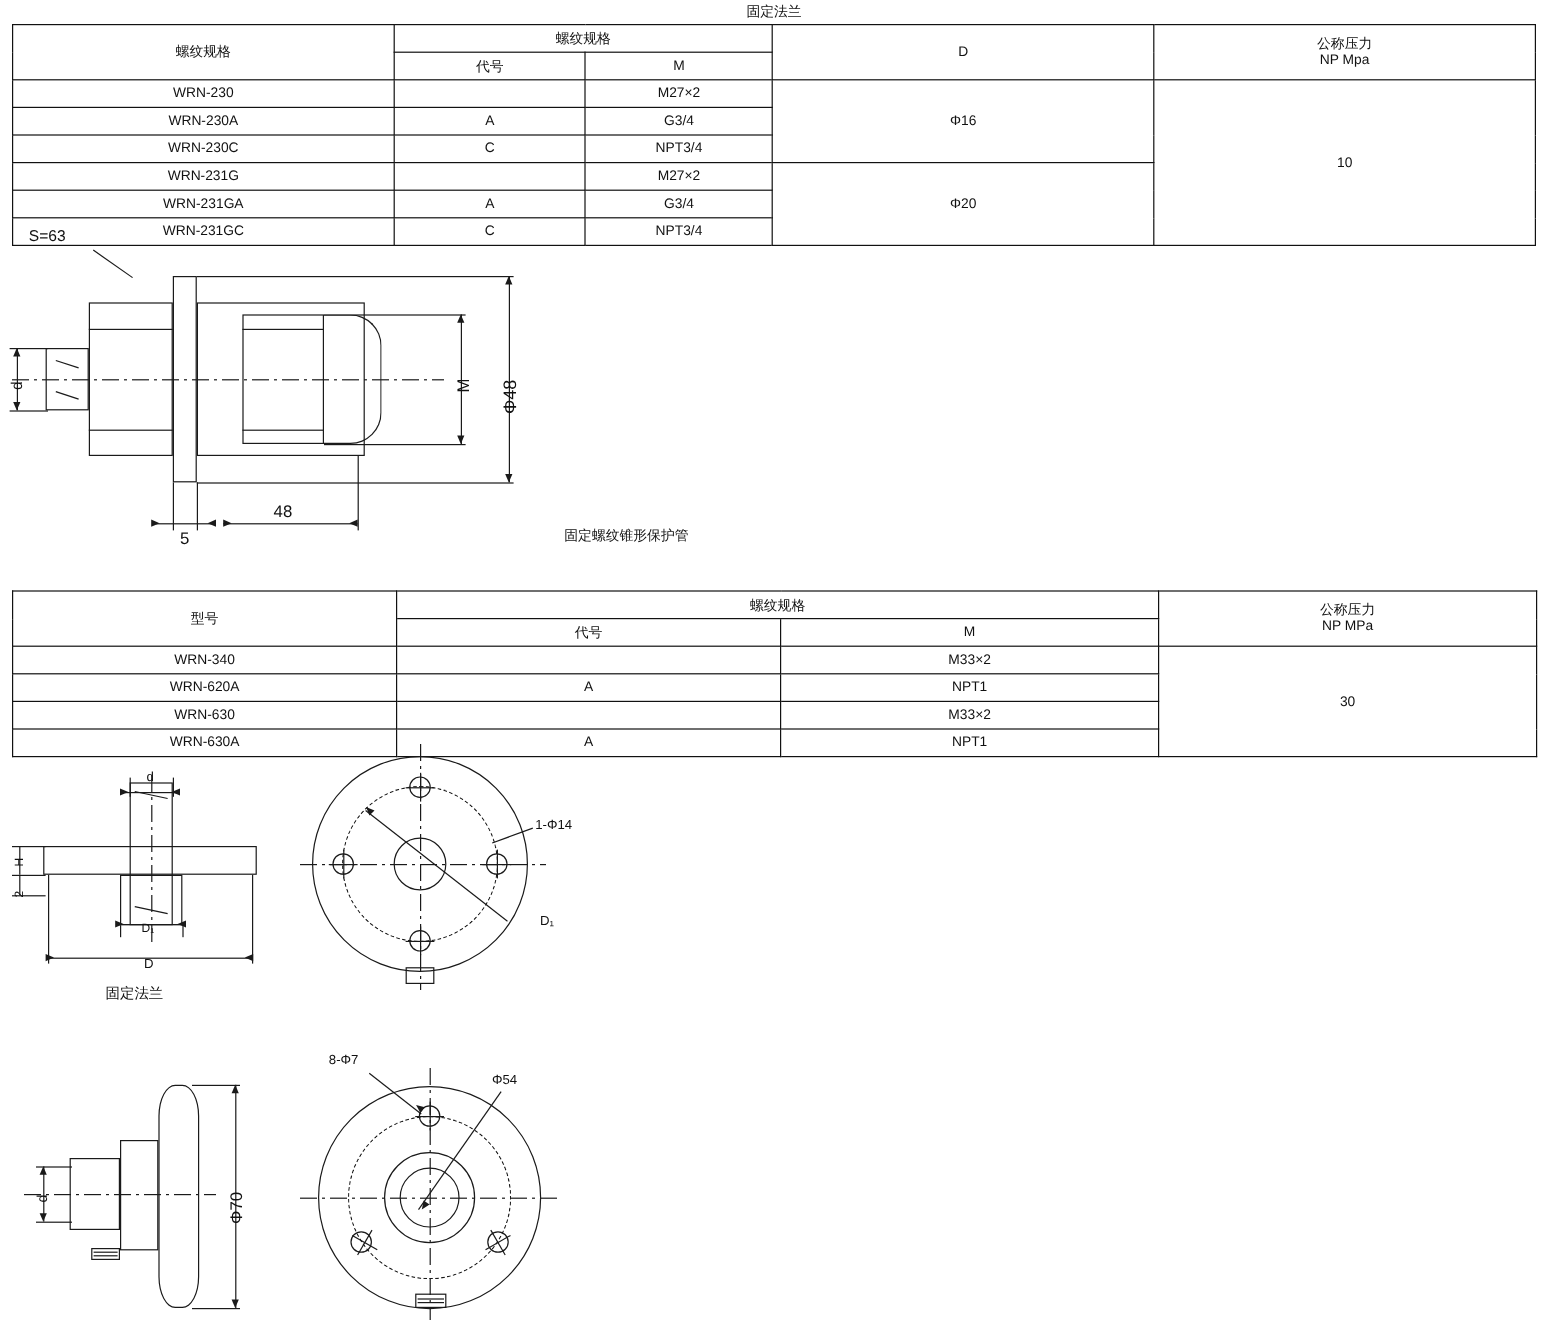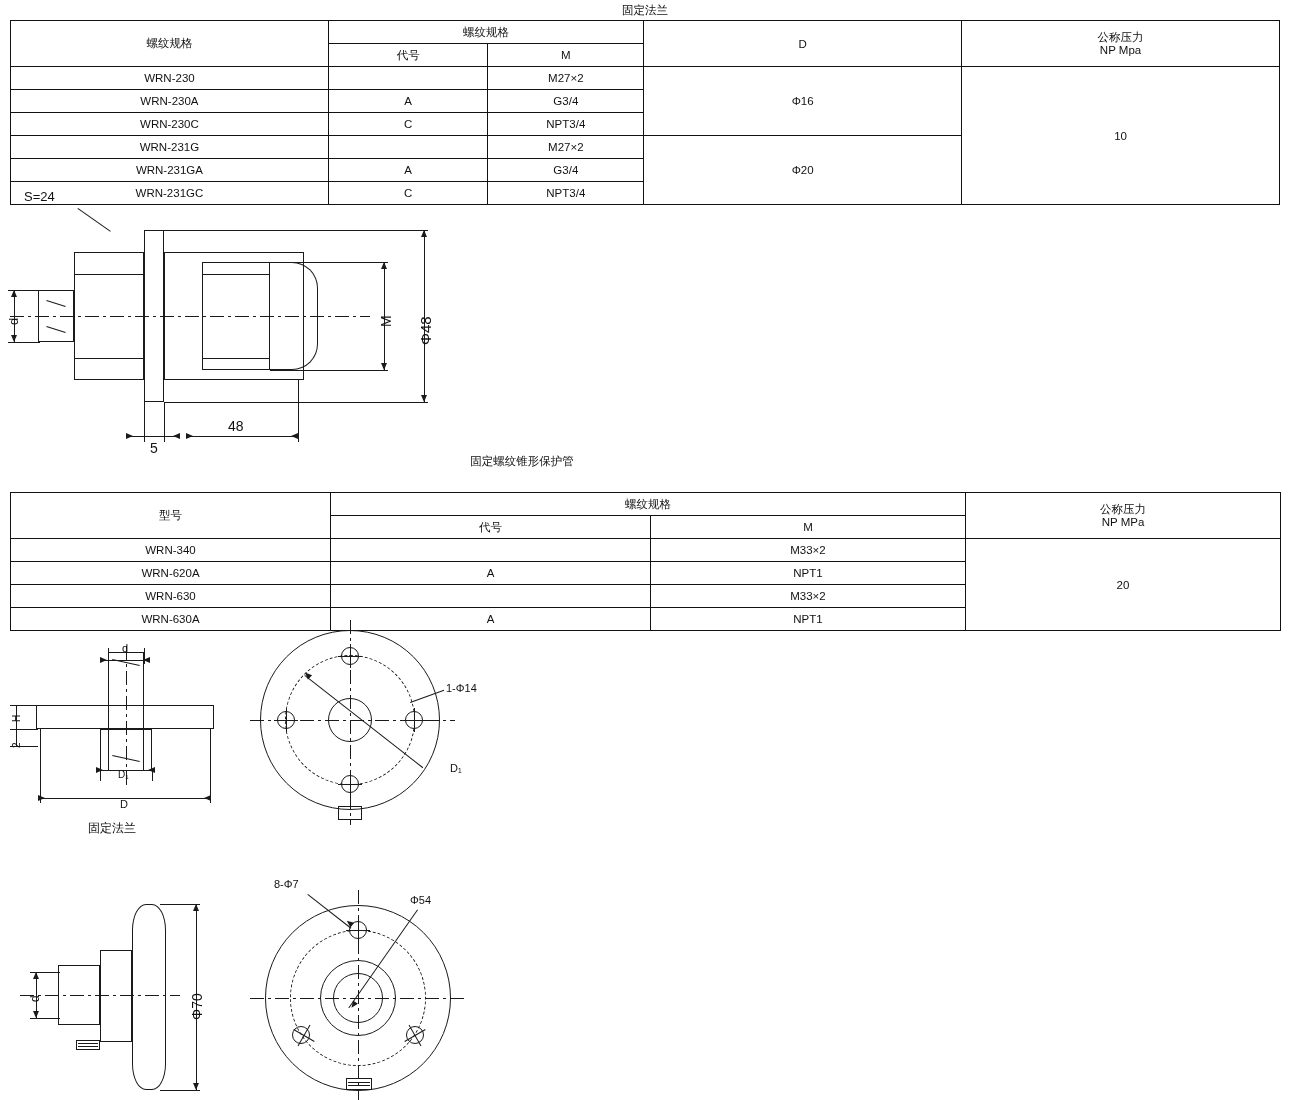--- a/index.html
+++ b/index.html
@@ -148,21 +148,21 @@
     <tr>
       <td>WRN-231GC</td>
       <td>C</td>
       <td>NPT3/4</td>
     </tr>
   </tbody>
 </table>
 
 <div class="drawing" style="left:0; top:190px; width:460px; height:260px;">
 
-  <div class="lbl" style="left:24px; top:-1px; font-size:13px;">S=24</div>
+  <div class="lbl" style="left:24px; top:-1px; font-size:13px;">S=63</div>
   <div class="ln" style="left:78px; top:18px; width:40px; height:1px; transform:rotate(35deg); transform-origin:0 0;"></div>
 
   <div class="box" style="left:38px; top:100px; width:36px; height:52px;"></div>
 
   <div class="ln" style="left:46px; top:113px; width:20px; height:1px; transform:rotate(18deg);"></div>
   <div class="ln" style="left:46px; top:139px; width:20px; height:1px; transform:rotate(18deg);"></div>
 
   <div class="box" style="left:74px; top:62px; width:70px; height:128px;"></div>
   <div class="ln" style="left:74px; top:84px; width:70px; height:1px;"></div>
   <div class="ln" style="left:74px; top:168px; width:70px; height:1px;"></div>
@@ -207,21 +207,21 @@
   <div class="vln ln" style="left:164px; top:212px; height:40px;"></div>
   <div class="lbl" style="left:150px; top:250px; font-size:14px;">5</div>
 
   <div class="hln ln" style="left:186px; top:246px; width:112px;"></div>
   <div class="arrowR" style="left:186px; top:242.5px;"></div>
   <div class="arrowL" style="left:291px; top:242.5px;"></div>
   <div class="vln ln" style="left:298px; top:190px; height:62px;"></div>
   <div class="lbl" style="left:228px; top:228px; font-size:14px;">48</div>
 </div>
 
-<div class="section-title" style="position:absolute; left:0; top:454px; width:1044px;">固定螺纹锥形保护管</div>
+<div class="section-title" style="position:absolute; left:0; top:440px; width:1044px;">固定螺纹锥形保护管</div>
 
 <table class="spec" style="position:absolute; left:10px; top:492px; width:1270px;">
   <colgroup>
     <col style="width:320px">
     <col style="width:320px">
     <col style="width:315px">
     <col style="width:315px">
   </colgroup>
   <tbody>
     <tr>
@@ -233,21 +233,21 @@
       </td>
     </tr>
     <tr>
       <td>代号</td>
       <td>M</td>
     </tr>
     <tr>
       <td>WRN-340</td>
       <td></td>
       <td>M33×2</td>
-      <td rowspan="4">20</td>
+      <td rowspan="4">30</td>
     </tr>
     <tr>
       <td>WRN-620A</td>
       <td>A</td>
       <td>NPT1</td>
     </tr>
     <tr>
       <td>WRN-630</td>
       <td></td>
       <td>M33×2</td>

